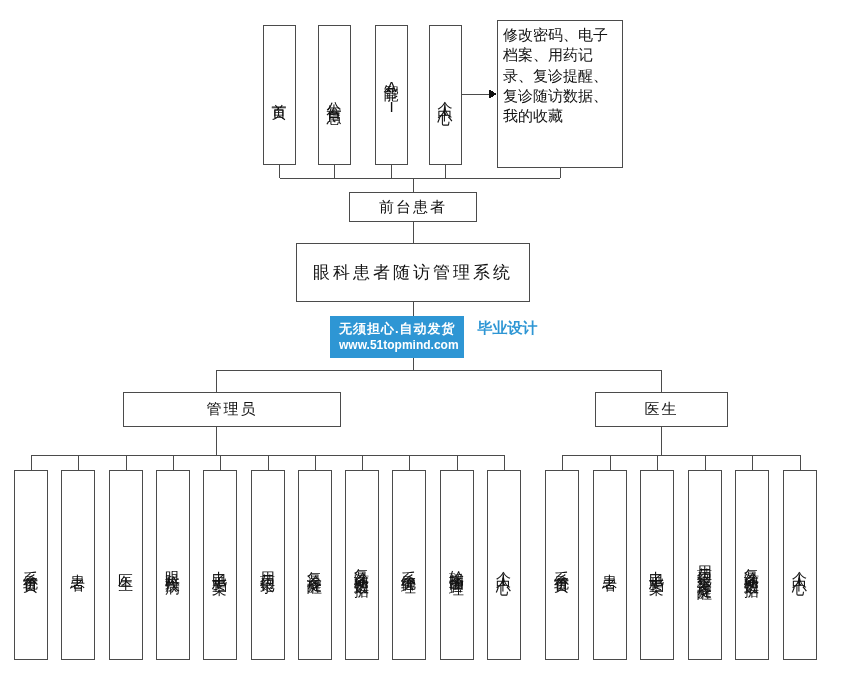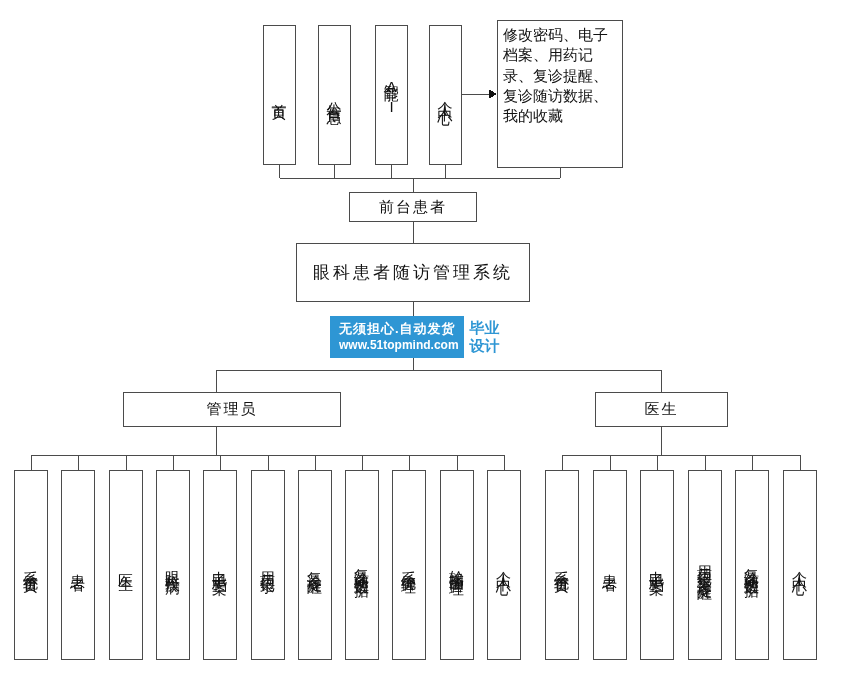--- a/index.html
+++ b/index.html
@@ -49,21 +49,21 @@
     background:#2e96d4;color:#ffffff;
     padding:4px 5px 4px 9px;
     display:flex;flex-direction:column;justify-content:flex-start;
     font-weight:bold;
   }
   .wm-line1{font-size:13px;letter-spacing:1px;}
   .wm-line2{font-size:12px;}
   .wm-side{
     color:#2e96d4;font-weight:bold;font-size:15px;line-height:1.2;
     padding:3px 4px 3px 6px;background:#ffffff;
-    display:flex;flex-direction:column;justify-content:center;
+    display:flex;flex-direction:row;justify-content:center;margin-left:8px;
   }
 </style>
 </head>
 <body>
 
 <div id="stage">
 
   <svg id="wires" viewBox="0 0 846 674" shape-rendering="crispEdges">
     <g stroke="#4b4b4b" stroke-width="1" fill="none">
 

